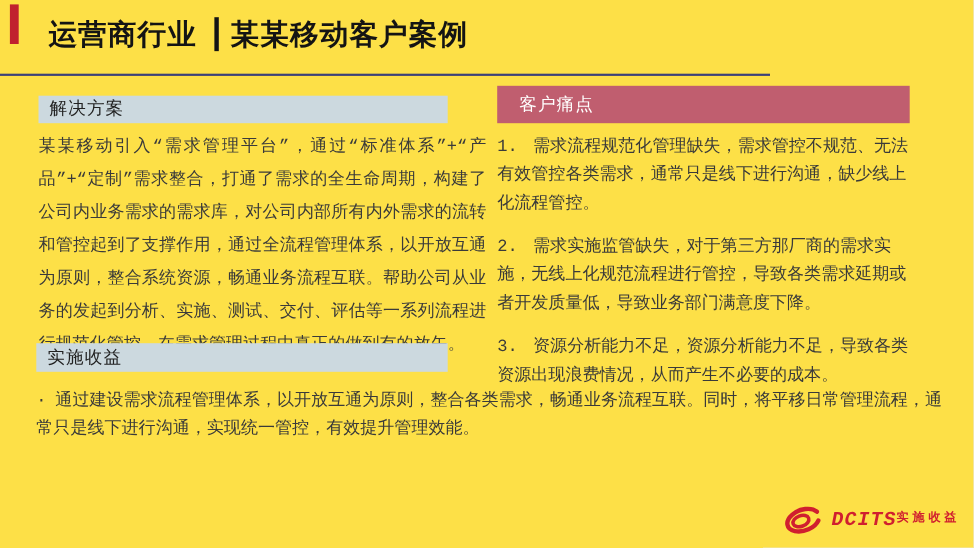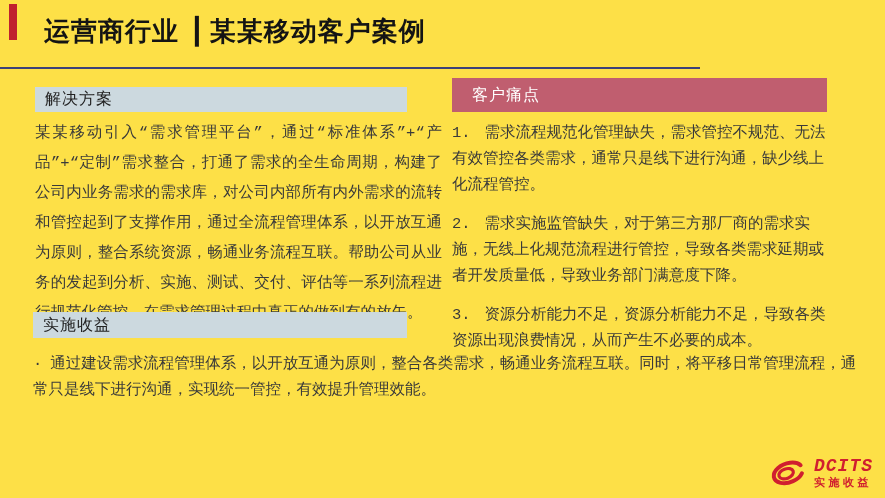--- a/index.html
+++ b/index.html
@@ -33,21 +33,21 @@
   .pain-body { position:absolute; left:452px; top:120px; width:379px; font-size:15.5px; line-height:26px; color:#3a3a3a; }
   .pain-item { margin-bottom:13px; }
   .pain-item .num { padding-right:14px; }
 
   .benefits-body { position:absolute; left:33px; top:351px; width:830px; font-size:15.5px; line-height:26px; color:#3a3a3a; }
   .benefit-item { margin-bottom:8px; }
   .benefit-item .bullet { padding-right:8px; }
 
   .logo { position:absolute; right:12px; bottom:8px; display:flex; align-items:center; }
   .logo-icon { width:42px; height:34px; margin-right:5px; }
-  .logo-text { display:flex; flex-direction:column; line-height:1; }
+  .logo-text { display:flex; flex-direction:row; line-height:1; }
   .logo-brand { color:#d01f2f; font-size:18px; font-weight:bold; font-style:italic; letter-spacing:1px; }
   .logo-company { color:#d01f2f; font-size:11px; font-weight:bold; letter-spacing:3.5px; margin-top:3px; }
 </style>
 </head>
 <body>
 
 <div class="slide">
 
   <div class="corner-bar"></div>
 

